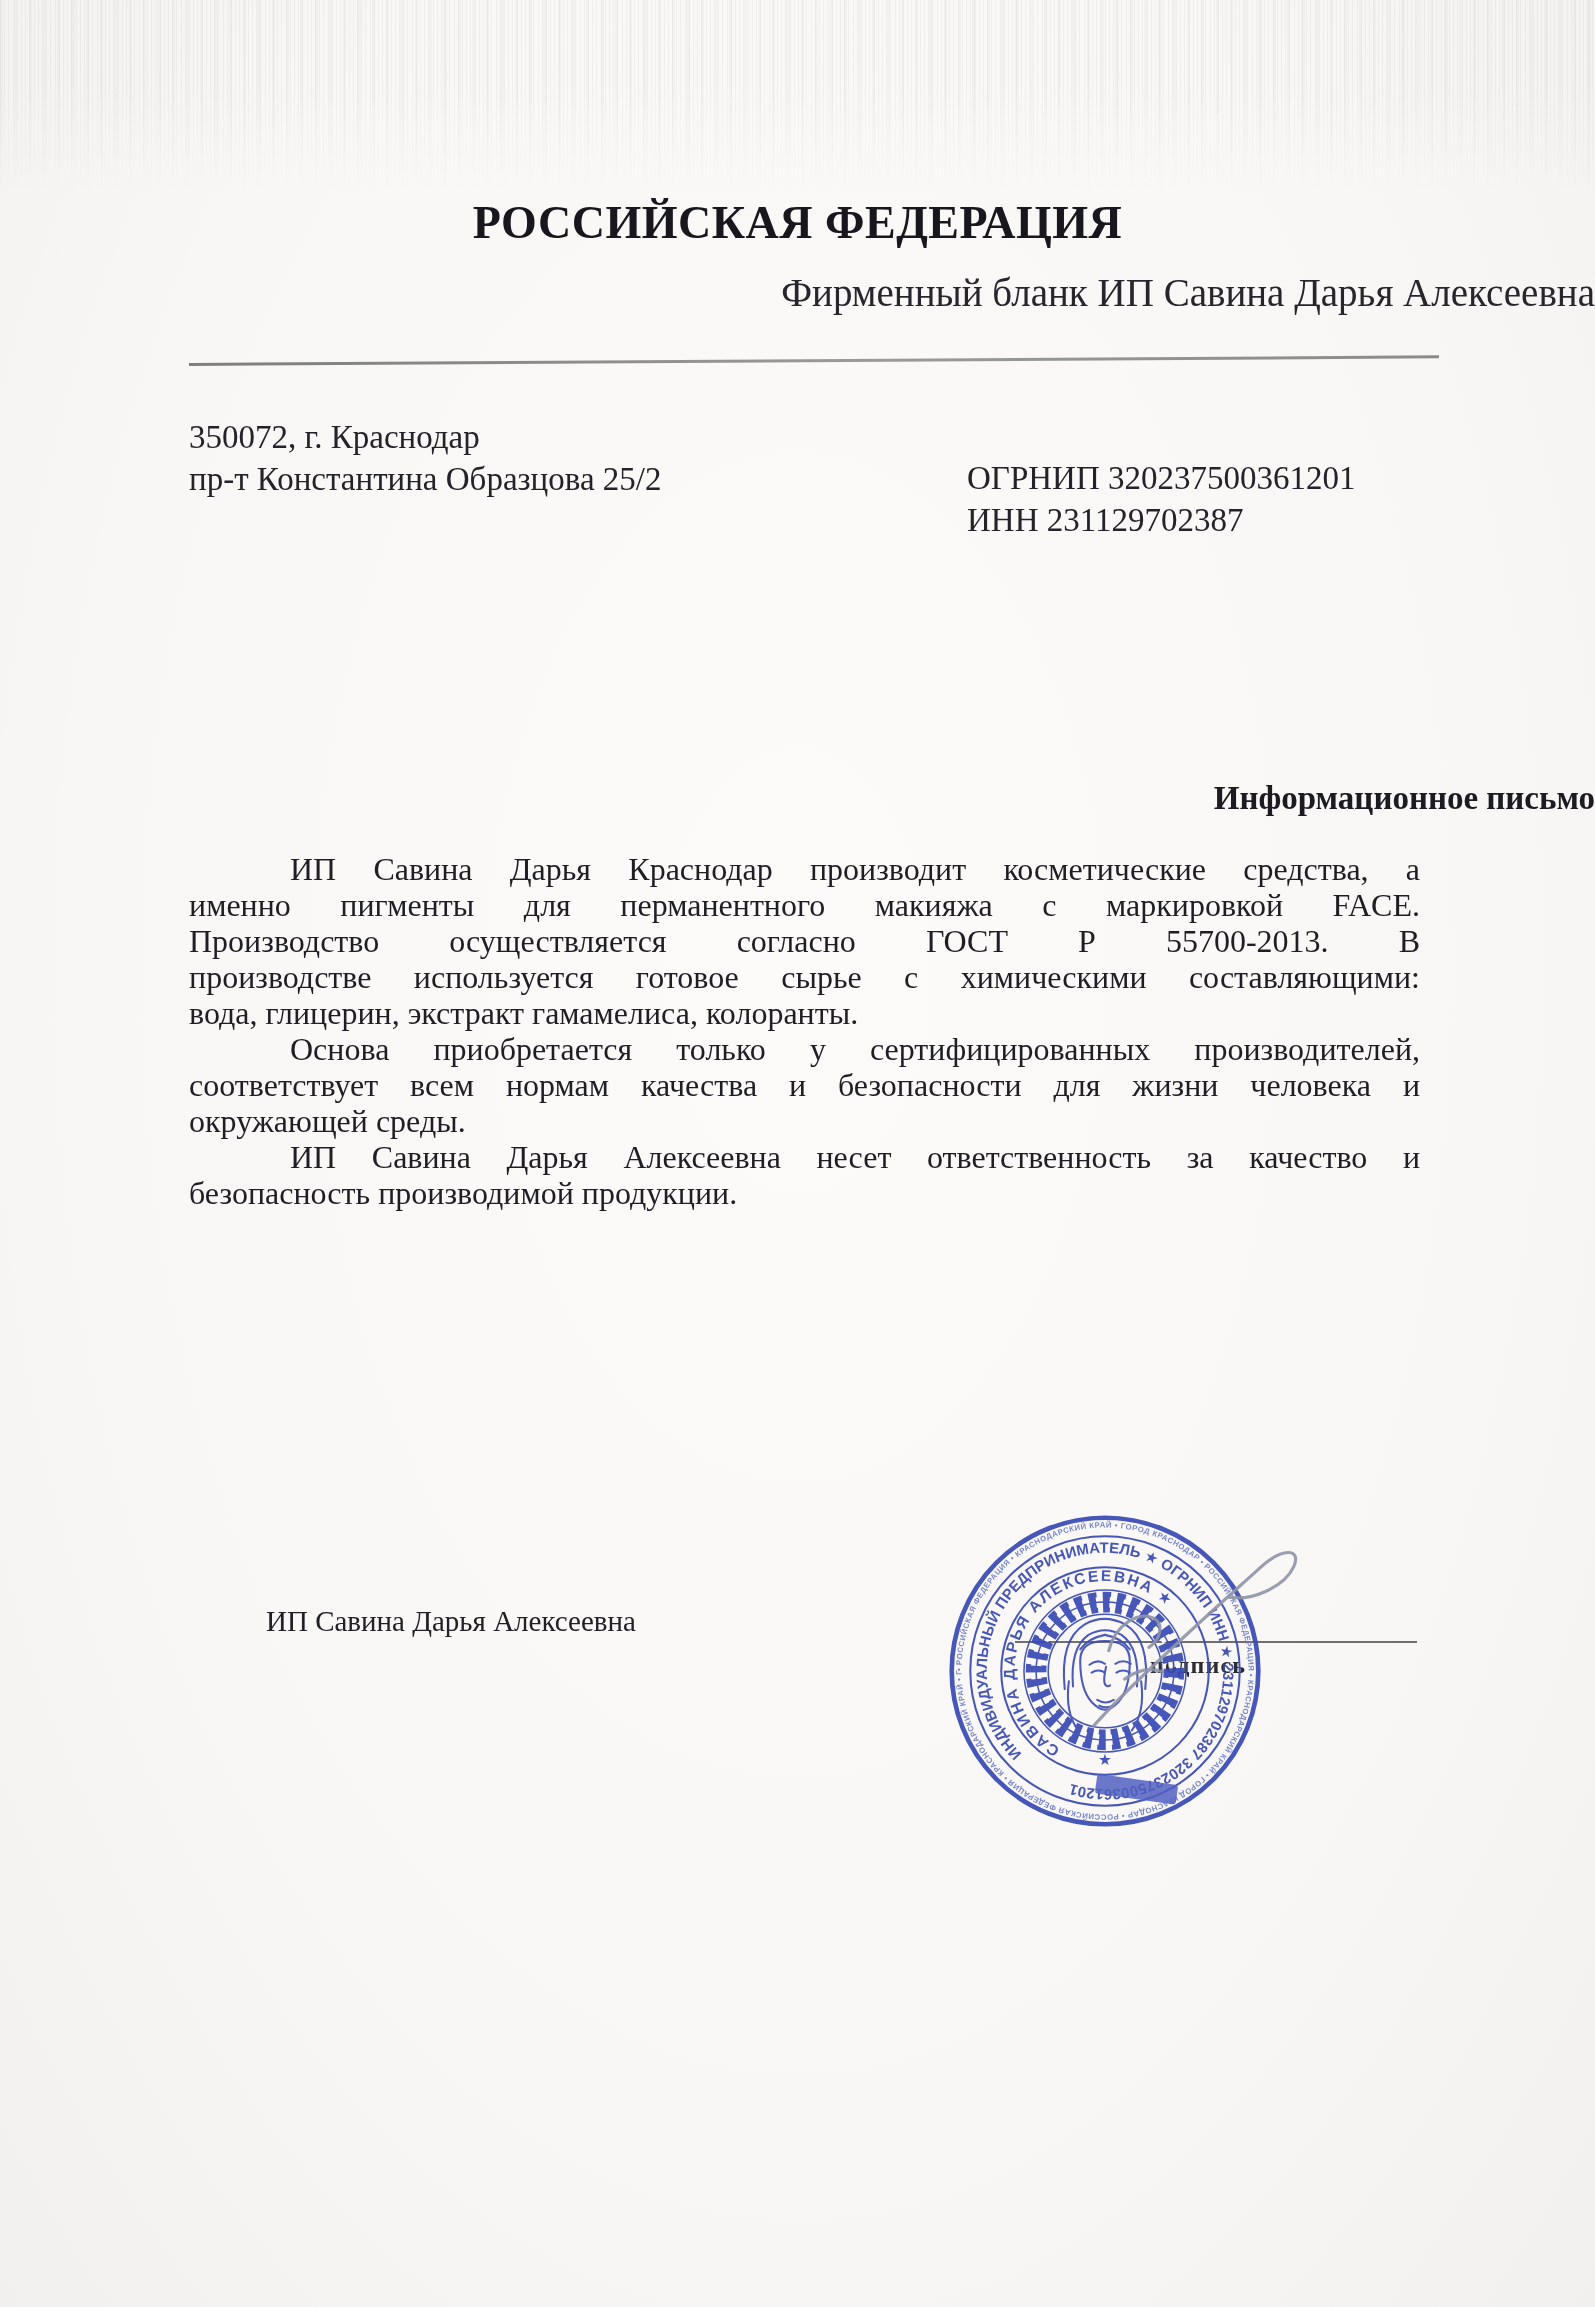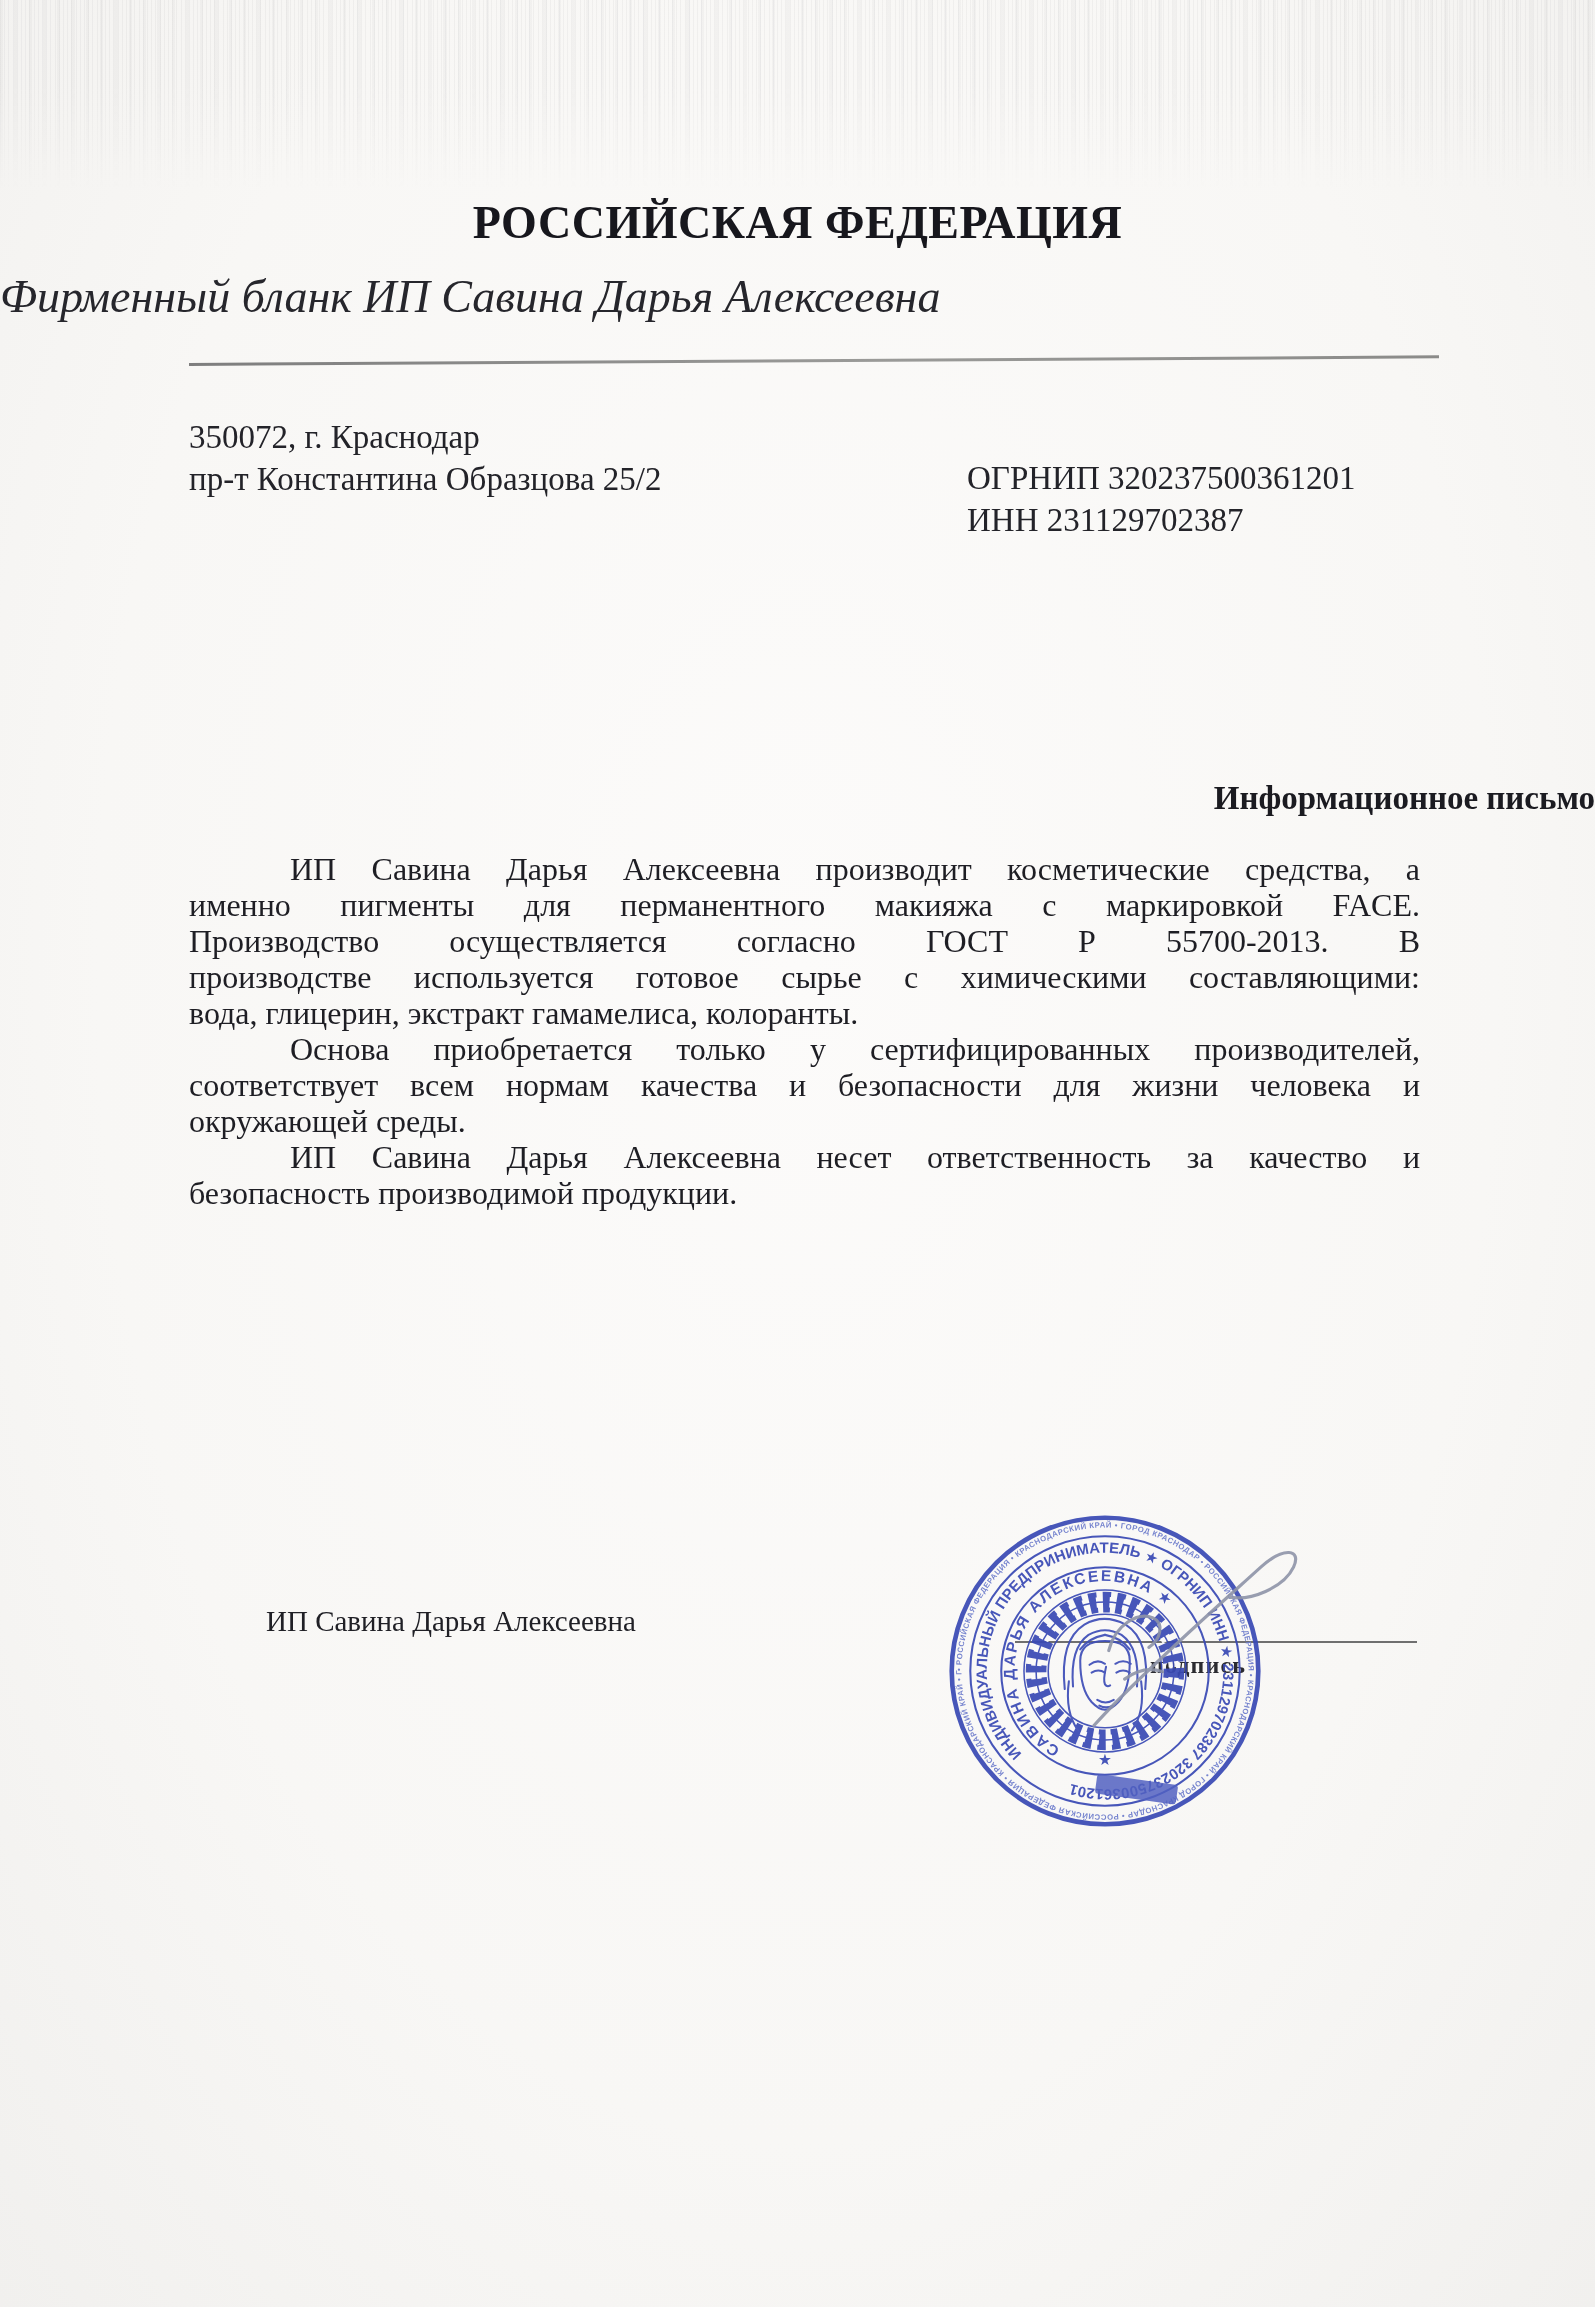--- a/index.html
+++ b/index.html
@@ -22,21 +22,21 @@
     filter:blur(0.5px);
     pointer-events:none;
   }
   .country{
     position:absolute;top:196px;left:0;width:100%;
     text-align:center;font-size:46px;font-weight:bold;letter-spacing:0.5px;
     color:#17171d;
   }
   .letterhead{
     position:absolute;top:270px;left:0;width:100%;
-    text-align:left;font-size:46px;color:#26262c;font-style:italic;
+    text-align:right;font-size:39px;color:#26262c;
   }
   .rule{
     position:absolute;top:363px;left:189px;width:1250px;height:2.6px;
     background:linear-gradient(90deg,#7e7e7e,#9a9a98 55%,#8b8b89);
     transform:rotate(-0.35deg);transform-origin:left center;
   }
   .addr-left{position:absolute;left:189px;top:416px;font-size:33px;line-height:42px;color:#232329;}
   .addr-right{position:absolute;left:967px;top:414px;font-size:33px;line-height:42px;color:#232329;margin-top:43px;}
   .letter-title{
     position:absolute;top:780px;left:0;width:100%;
@@ -82,21 +82,21 @@
   </div>
 
   <div class="addr-right">
     <div>ОГРНИП 320237500361201</div>
     <div>ИНН 231129702387</div>
   </div>
 
   <div class="letter-title">Информационное письмо</div>
 
   <div class="body-text">
-    <div class="line first">ИП Савина Дарья Алексеевна производит косметические средства, а</div>
+    <div class="line first">ИП Савина Дарья Краснодар производит косметические средства, а</div>
     <div class="line">именно пигменты для перманентного макияжа с маркировкой FACE.</div>
     <div class="line">Производство осуществляется согласно ГОСТ Р 55700-2013. В</div>
     <div class="line">производстве используется готовое сырье с химическими составляющими:</div>
     <div class="line last">вода, глицерин, экстракт гамамелиса, колоранты.</div>
     <div class="line first">Основа приобретается только у сертифицированных производителей,</div>
     <div class="line">соответствует всем нормам качества и безопасности для жизни человека и</div>
     <div class="line last">окружающей среды.</div>
     <div class="line first">ИП Савина Дарья Алексеевна несет ответственность за качество и</div>
     <div class="line last">безопасность производимой продукции.</div>
   </div>

